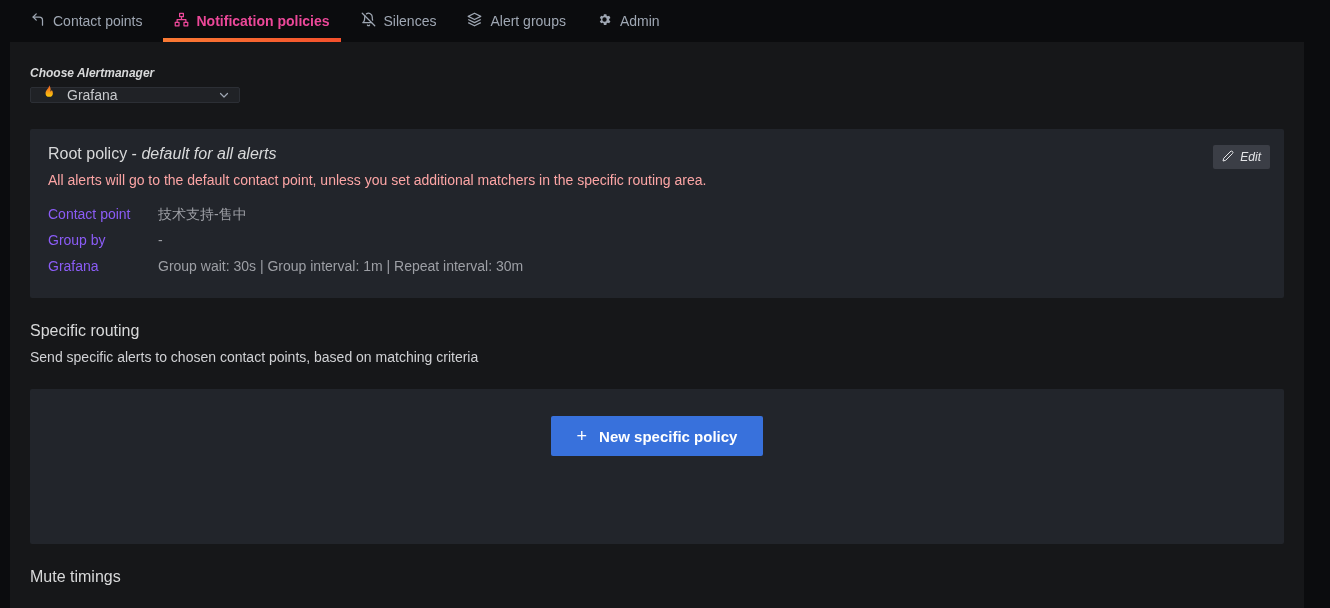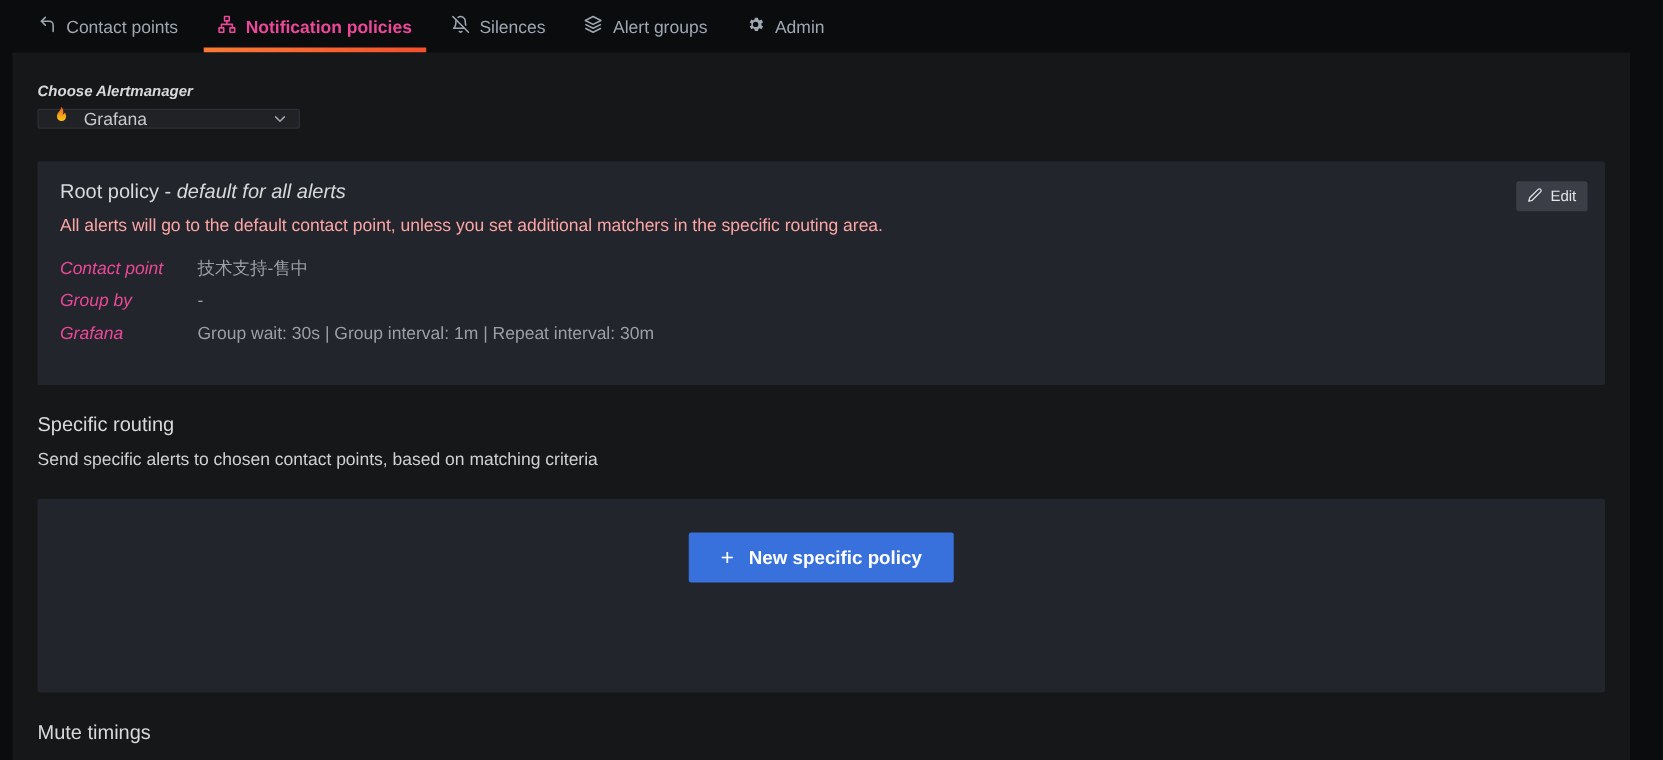--- a/index.html
+++ b/index.html
@@ -71,51 +71,52 @@
   .am-picker .chev { margin-left: auto; color: #9fa7b3; }
   .am-picker .chev svg { width: 12px; height: 12px; display:block; }
 
   
   .panel {
     background: #22252b;
     border-radius: 2px;
   }
   .root-panel {
     margin-top: 26px;
-    padding: 16px 18px 24px 18px;
+    padding: 16px 18px 14px 18px;
     position: relative;
   }
   .panel-title { font-size: 16px; color: #d8d9da; font-weight: 400; }
   .panel-title .em { font-style: italic; }
   .panel-desc {
     margin-top: 9px;
     font-size: 14px;
     color: #fca5a5;
   }
   .kv-rows { margin-top: 18px; }
   .kv-row { display: flex; margin-bottom: 9px; font-size: 14px; line-height: 17px; }
-  .kv-label { width: 110px; flex: 0 0 110px; color: #ec4899; font-style: italic; }
+  .kv-label { width: 110px; flex: 0 0 110px; color: #8b5cf6; }
   .kv-value { color: #9d9fa5; }
 
   .edit-btn {
     position: absolute;
     top: 16px; right: 14px;
     height: 24px;
     display: flex;
     align-items: center;
     gap: 6px;
     padding: 0 9px;
     background: #3b3e46;
     border: none;
     border-radius: 2px;
     color: #e4e5e8;
     font-size: 12px;
     font-weight: 500;
     font-family: inherit;
     cursor: pointer;
+    font-style: italic;
   }
   .edit-btn svg { width: 12px; height: 12px; }
 
   
   .section-title {
     margin-top: 24px;
     font-size: 16px;
     font-weight: 400;
     color: #d8d9da;
   }

